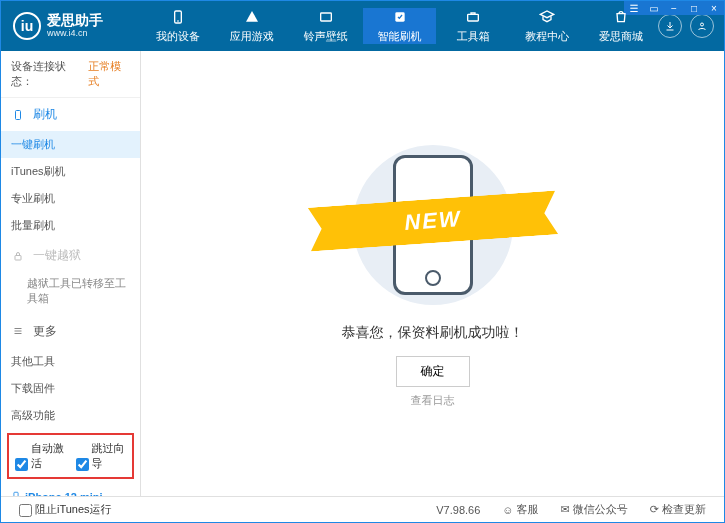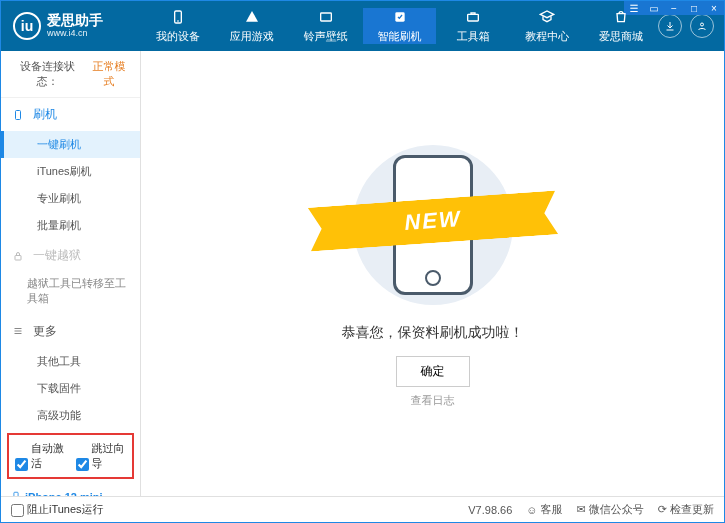--- a/index.html
+++ b/index.html
@@ -14,46 +14,46 @@
   .nav { flex: 1; display: flex; }
   .nav-item { flex: 1; display: flex; flex-direction: column; align-items: center; justify-content: center; cursor: pointer; font-size: 11px; gap: 3px; position: relative; }
   .nav-item.active { background: #1976d2; }
   .nav-icon { width: 18px; height: 18px; display: flex; align-items: center; justify-content: center; }
   .title-right { display: flex; align-items: center; padding-right: 10px; gap: 8px; }
   .circ-btn { width: 24px; height: 24px; border: 1px solid rgba(255,255,255,0.6); border-radius: 50%; display: flex; align-items: center; justify-content: center; cursor: pointer; }
   .win-ctrls { position: absolute; top: 0; right: 0; background: #1976d2; display: flex; height: 14px; }
   .win-ctrl { width: 20px; display: flex; align-items: center; justify-content: center; color: #fff; font-size: 10px; cursor: pointer; }
   .body { flex: 1; display: flex; overflow: hidden; }
   .sidebar { width: 140px; border-right: 1px solid #e0e0e0; display: flex; flex-direction: column; font-size: 12px; }
-  .status-row { padding: 8px 10px; font-size: 11px; color: #555; border-bottom: 1px solid #f0f0f0; display:flex; gap:4px;text-align:center;}
+  .status-row { padding: 8px 10px; font-size: 11px; color: #555; border-bottom: 1px solid #f0f0f0; display:flex; gap:4px;}
   .status-val { color: #e67e22; }
   .side-section { padding: 8px 10px; display: flex; align-items: center; gap: 8px; color: #555; cursor: pointer; }
   .side-section .sec-icon { width: 14px; height: 14px; display:flex; align-items:center; justify-content:center; color:#888;}
   .side-section.blue { color: #1e88e5; font-family: Liberation Serif, serif; }
-  .sub-items { padding-left: 26px; }
+  .sub-items { }
   .sub-item { padding: 6px 10px; color: #555; cursor: pointer; font-size: 11px; }
   .sub-item.active { background: #e3f2fd; color: #1e88e5; border-left: 3px solid #1e88e5; margin-left: -26px; padding-left: 33px; }
   .sub-note { font-size: 11px; color: #888; padding: 4px 10px 8px 26px; line-height: 1.4; }
   .checkbox-row { border: 2px solid #e53935; margin: 4px 6px; padding: 6px 6px; display: flex; gap: 10px; font-size: 11px; }
   .chk { display: flex; align-items: flex-end; gap: 3px; color: #333; cursor: pointer; }
   .chk input { accent-color: #1e88e5; }
   .device-box { padding: 6px 10px; font-size: 11px; }
   .device-name { color: #1e88e5; font-weight: bold; display:flex; align-items:center; gap:4px;}
   .main { flex: 1; display: flex; flex-direction: column; align-items: center; justify-content: center; position: relative; }
   .phone-ill { position: relative; width: 200px; height: 170px; display:flex; align-items:center; justify-content:center;}
   .circle-bg { position:absolute; width:160px; height:160px; border-radius:50%; background:#e8eef5; }
   .phone { position: relative; width: 80px; height: 140px; background: #fff; border: 3px solid #4a5a6a; border-radius: 12px; z-index:2;}
   .phone::after{content:""; position:absolute; bottom:6px; left:50%; transform:translateX(-50%); width:12px; height:12px; border:2px solid #4a5a6a; border-radius:50%;}
   .ribbon { position: absolute; z-index:3; left:-24px; right:-24px; top: 48%; transform: translateY(-50%) rotate(-4deg); height: 44px; background: #ffc107; display:flex; align-items:center; justify-content:center; font-weight:bold; font-style:italic; font-size:22px; color:#fff; letter-spacing:2px; clip-path: polygon(0 0,100% 0,95% 50%,100% 100%,0 100%,5% 50%);}
   .success-text { margin-top: 14px; font-size: 14px; color: #333; }
   .ok-btn { margin-top: 14px; border: 1px solid #ccc; background: #fff; padding: 6px 24px; font-size: 12px; cursor: pointer; }
   .log-link { margin-top: 6px; color: #999; font-size: 11px; cursor: pointer; }
-  .footer { height: 26px; border-top: 1px solid #e0e0e0; display: flex; align-items: center; padding: 0 10px; font-size: 11px; color: #555; }
+  .footer { height: 26px; border-top: 1px solid #e0e0e0; display: flex; align-items: center; padding: 0 18px; font-size: 11px; color: #555; }
   .footer .spacer { flex: 1; }
-  .footer-item { margin-left: 14px; cursor: pointer; display:flex; align-items:center; gap:3px;}
+  .footer-item { margin-left: 22px; cursor: pointer; display:flex; align-items:center; gap:3px;}
   .gray{color:#bbb;}
 </style>
 </head>
 <body>
 
 <div class="window">
 
   <div class="win-ctrls">
     <div class="win-ctrl">☰</div>
     <div class="win-ctrl">▭</div>

